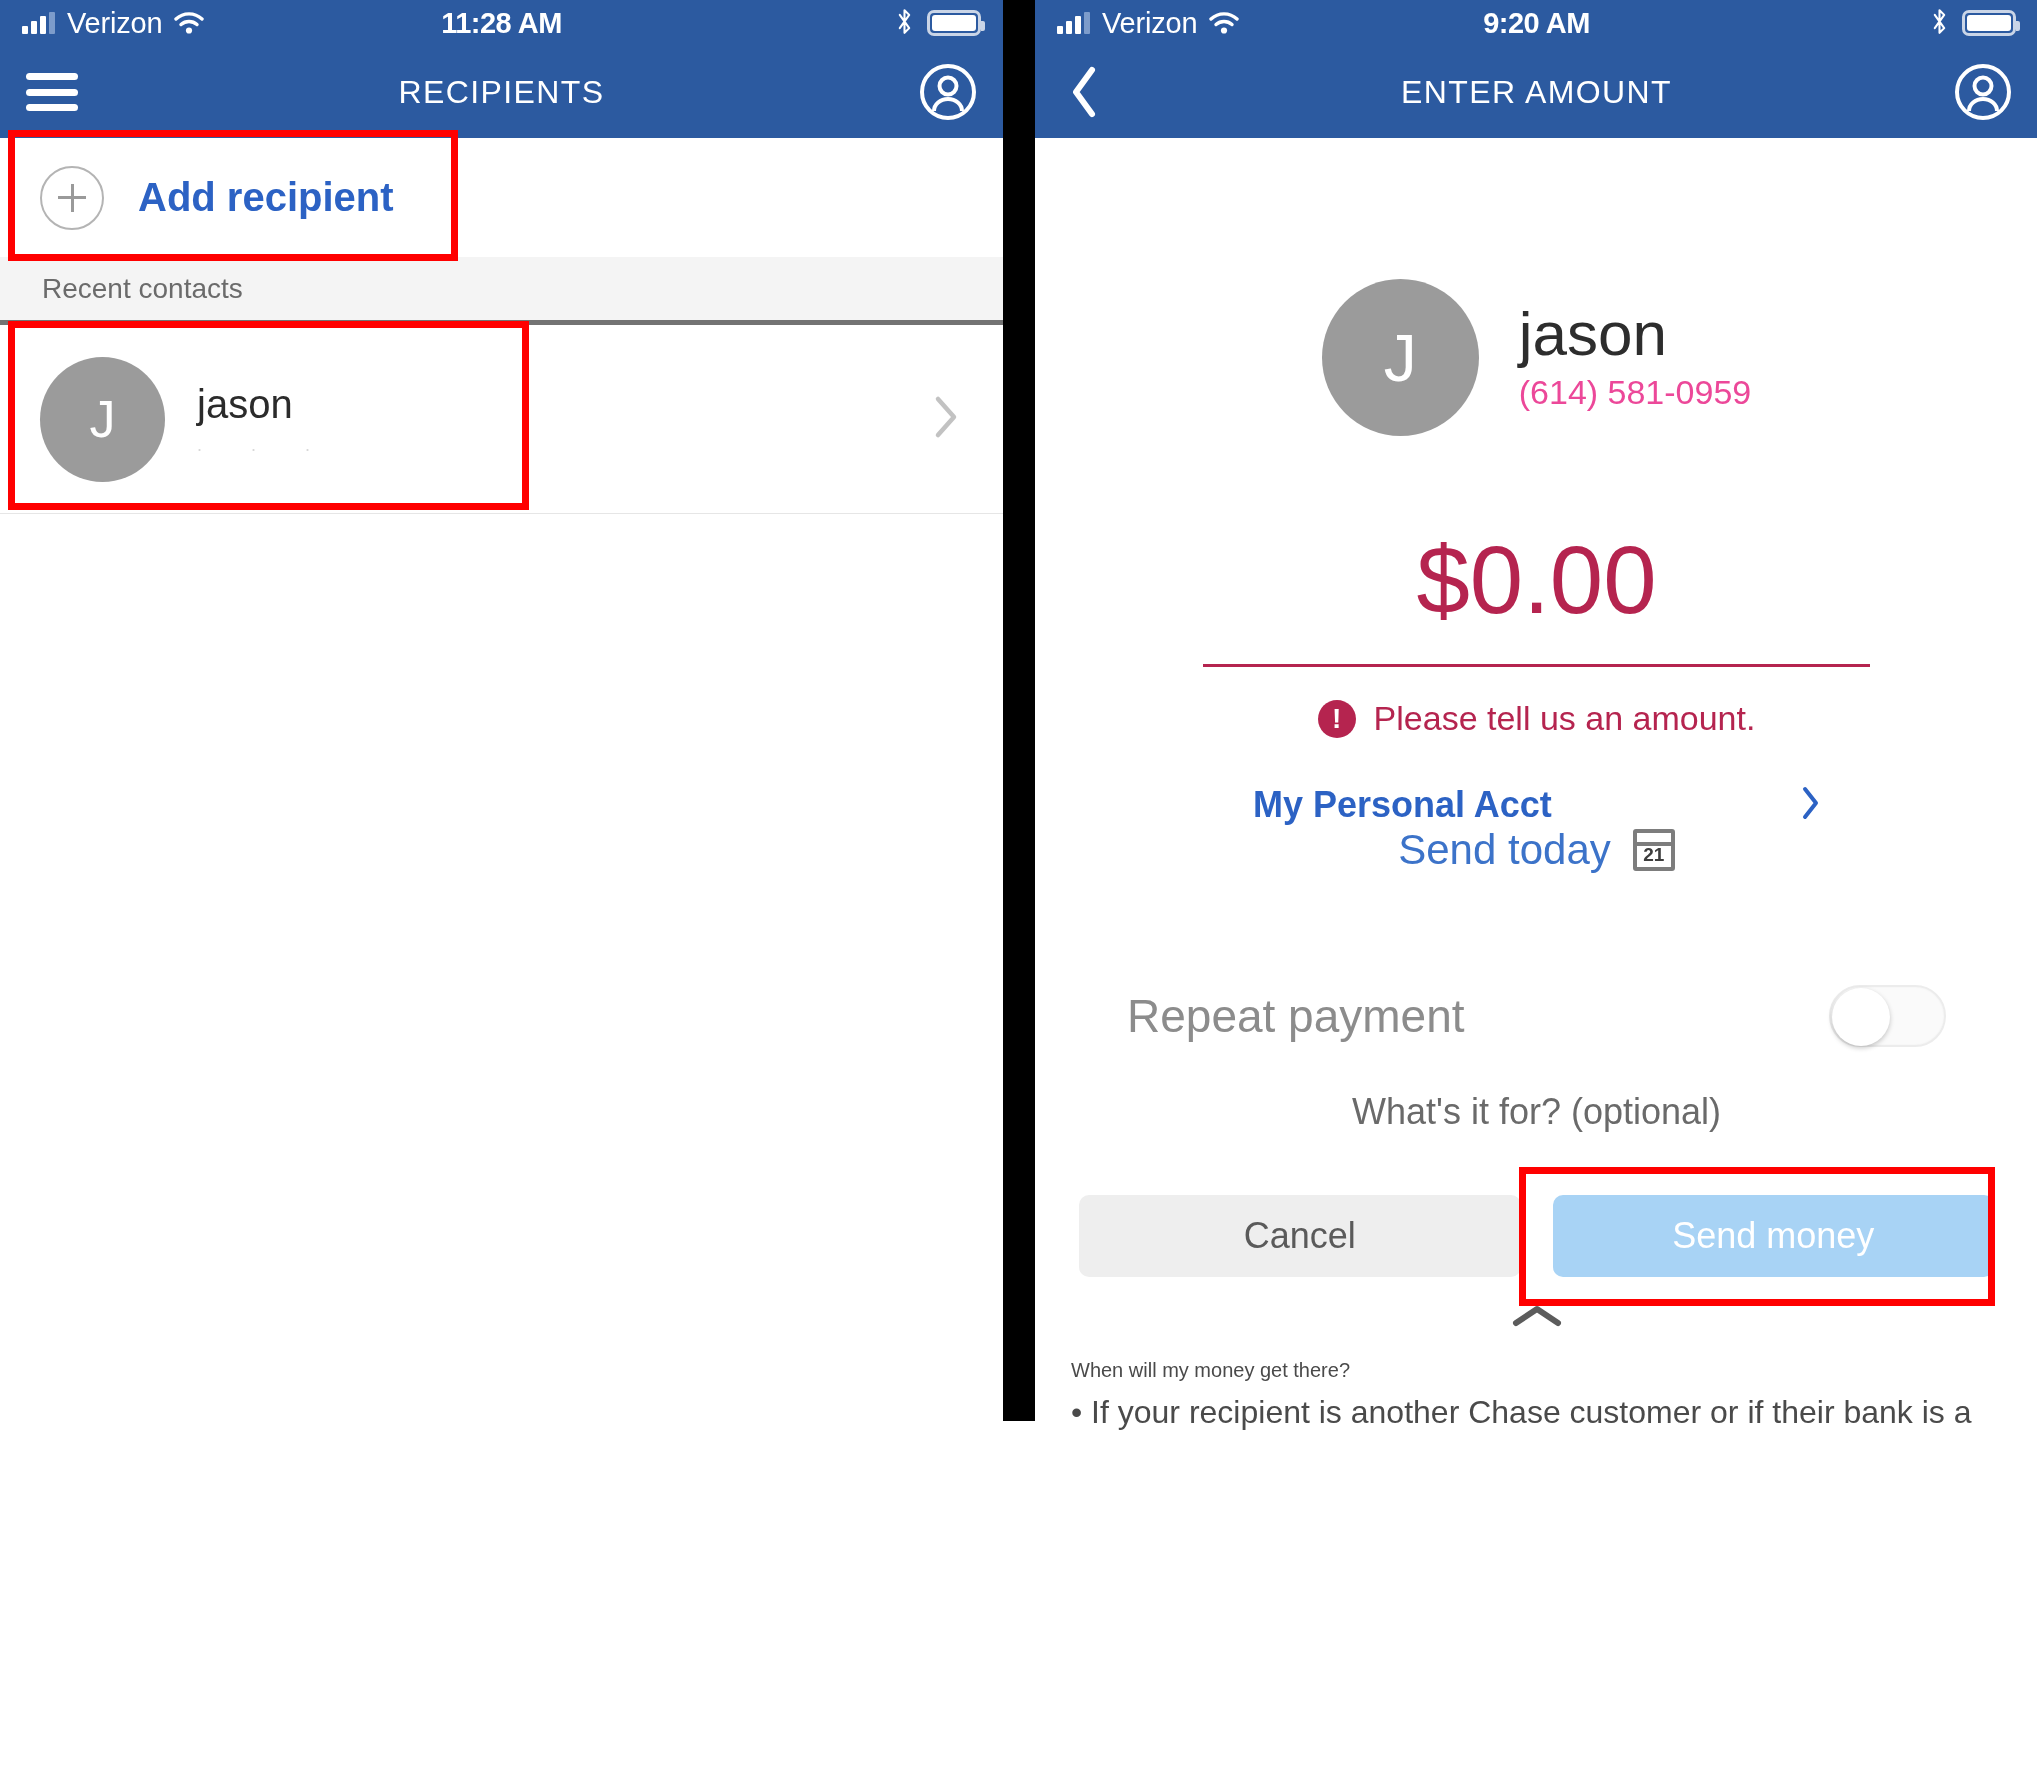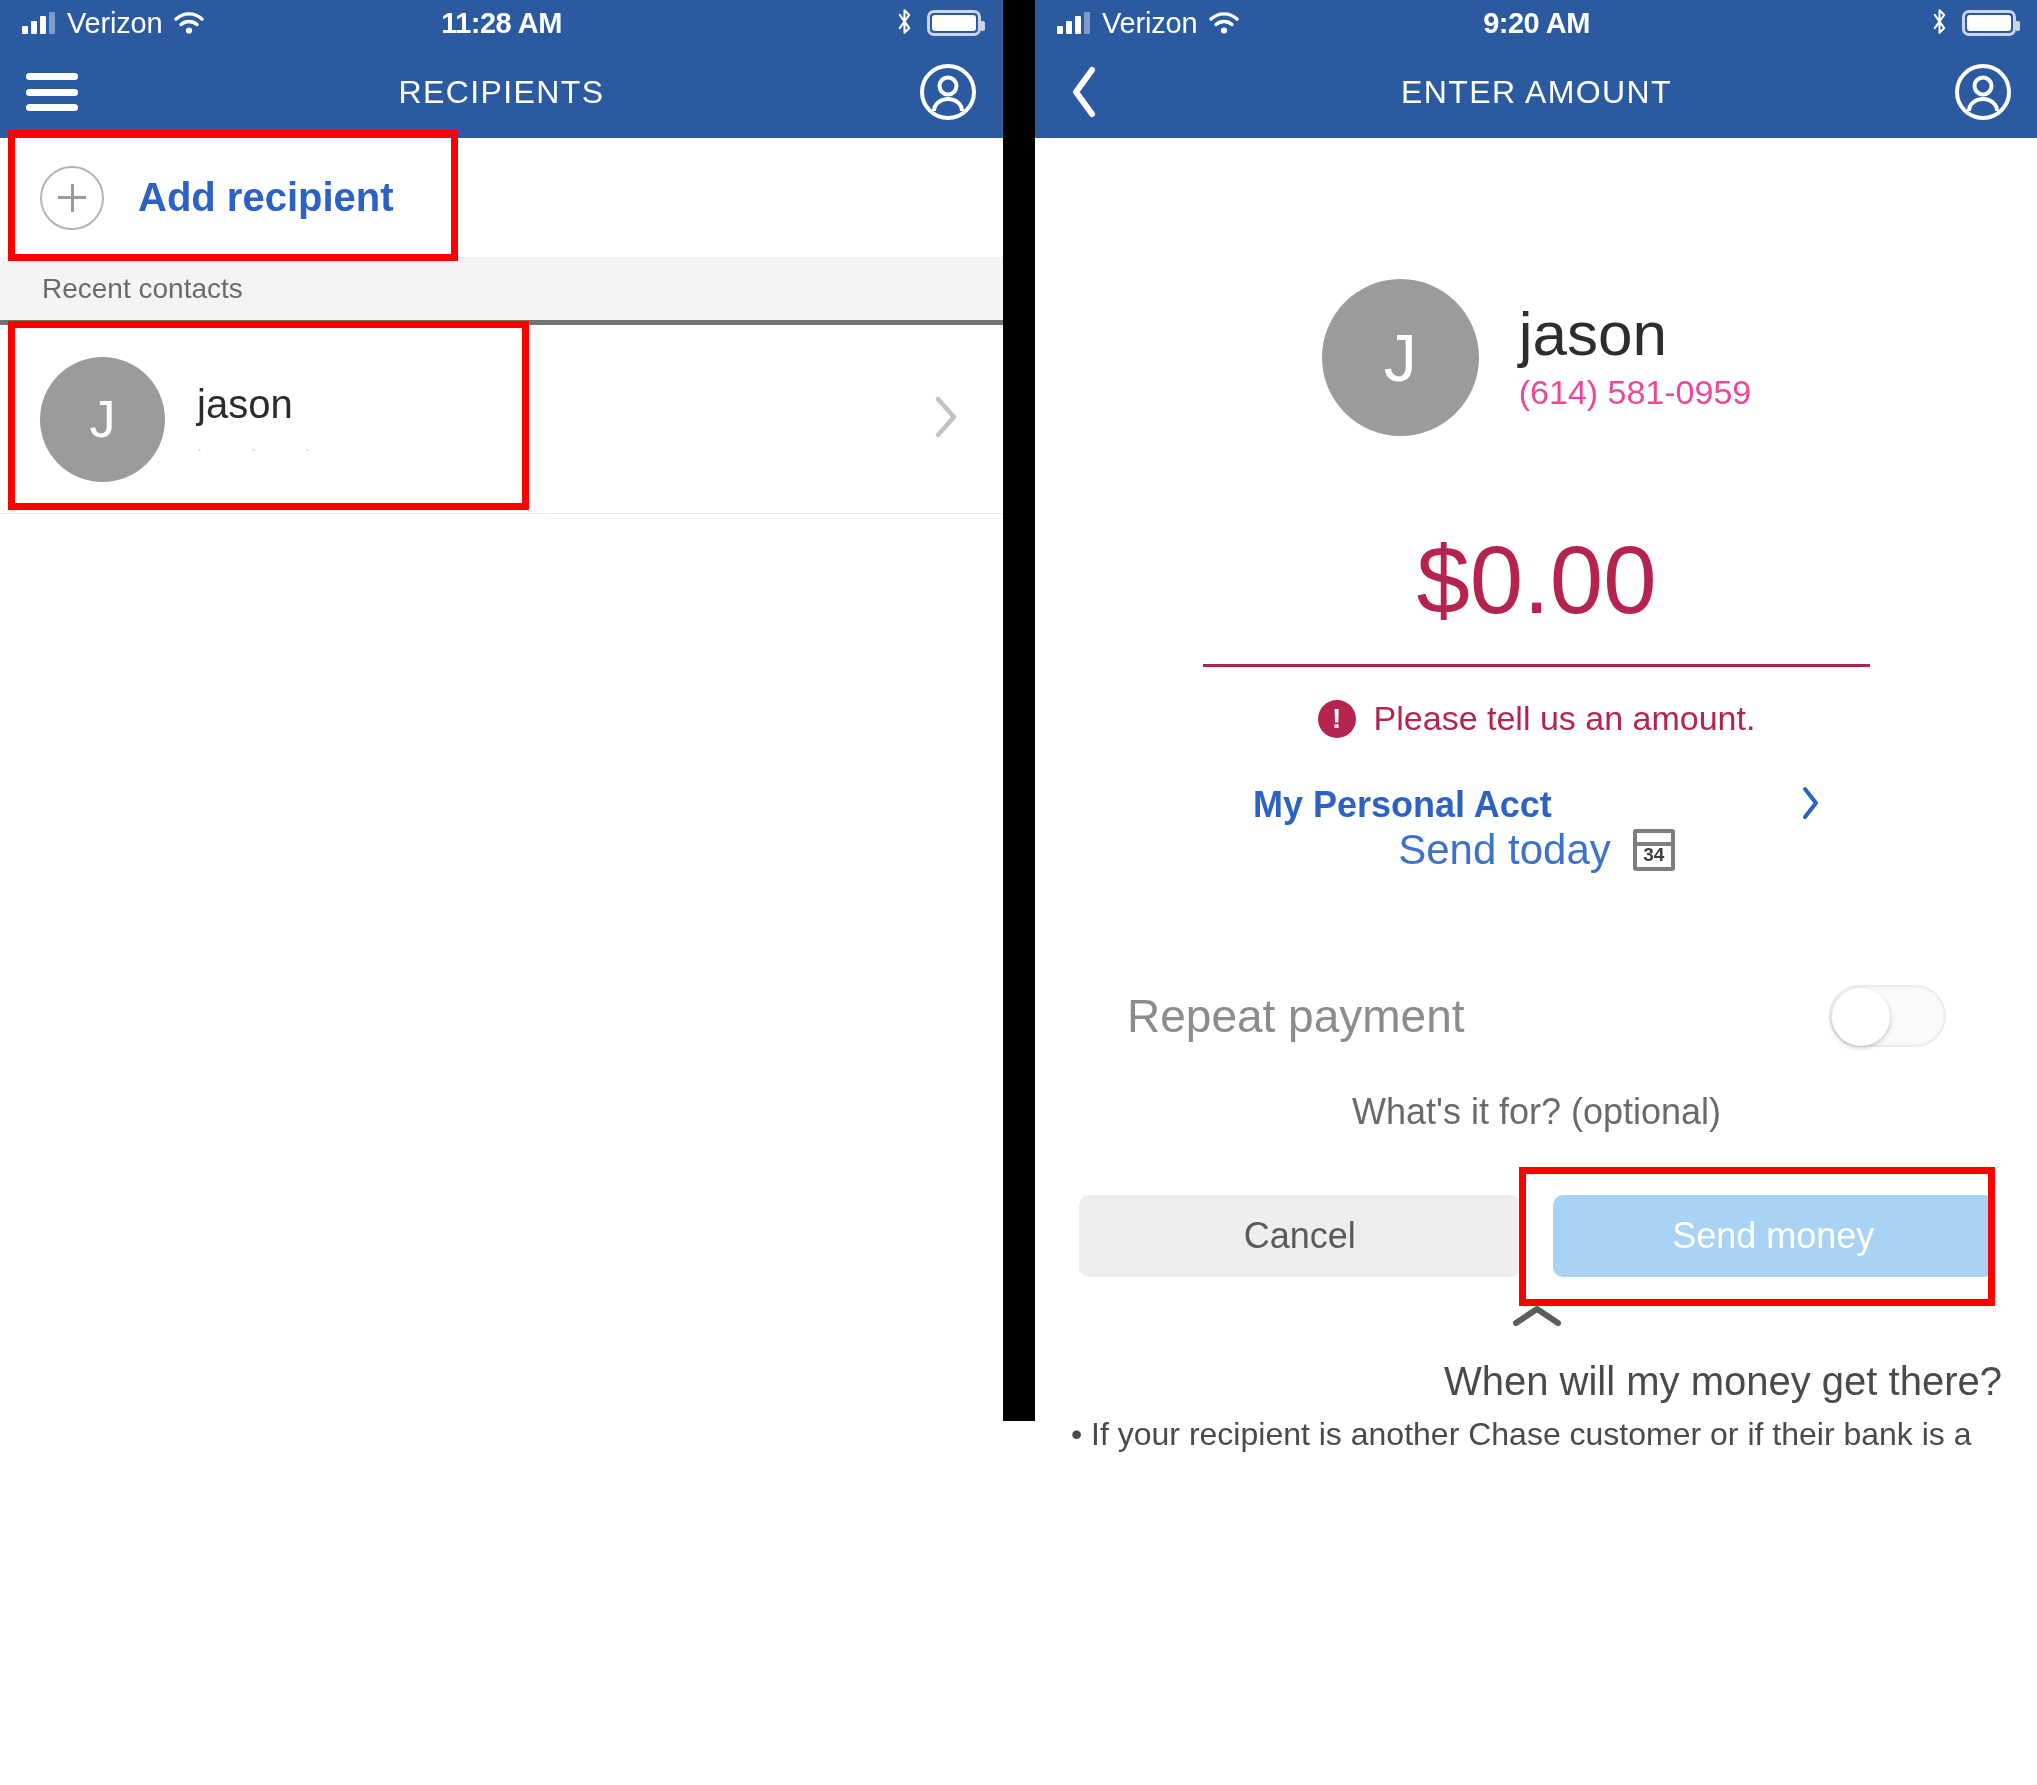--- a/index.html
+++ b/index.html
@@ -199,21 +199,21 @@
     flex: 1; height: 82px; border-radius: 10px; display:flex; align-items:center;
     justify-content:center; font-size: 36px; cursor:pointer; border:none;
     font-family:"Liberation Sans", sans-serif;
   }
   .btn-cancel { background:#eeeeee; color:#5a5a5a; }
   .btn-send   { background:#a8d3f5; color:#ffffff; }
 
   .caret-up { margin: 26px auto 0; width: 52px; height: 26px; }
 
   .footer-txt { padding: 30px 36px 0 36px; }
-  .footer-txt .q  { font-size: 40px; color:#4a4a4a;text-align:right; }
+  .footer-txt .q  { font-size: 20px; color:#4a4a4a; }
   .footer-txt .li { font-size: 32px; color:#4a4a4a; margin-top: 12px; }
 </style>
 </head>
 <body>
 
 <div class="screens">
 
   <div class="phone left">
 
     <div class="statusbar">
@@ -365,21 +365,21 @@
         <span>
           <svg viewBox="0 0 20 34" width="20" height="34">
             <path d="M5 3 L16 17 L5 31" stroke="#2c62c4" stroke-width="4" fill="none" stroke-linecap="round" stroke-linejoin="round"></path>
           </svg>
         </span>
       </div>
 
       <div class="send-today">
         <span class="lbl">Send today</span>
         <span class="cal-icon">
-          <i>34</i>
+          <i>21</i>
         </span>
       </div>
 
       <div class="repeat-row">
         <span class="repeat-label">Repeat payment</span>
         <span class="toggle">
           <span class="knob"></span>
         </span>
       </div>
 

